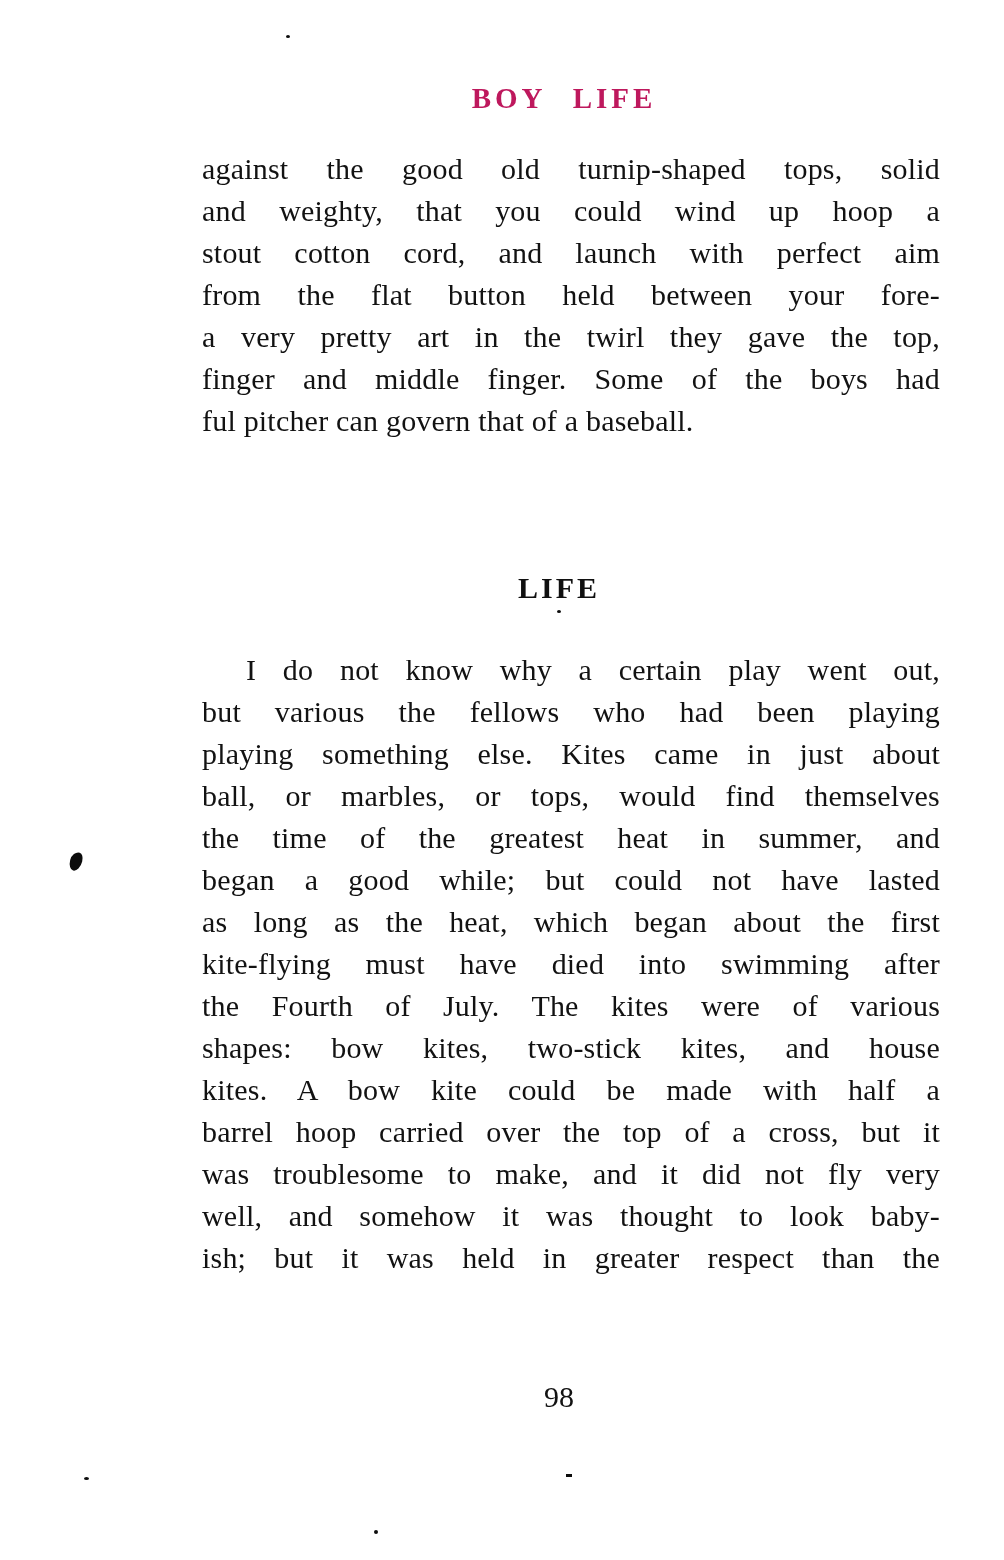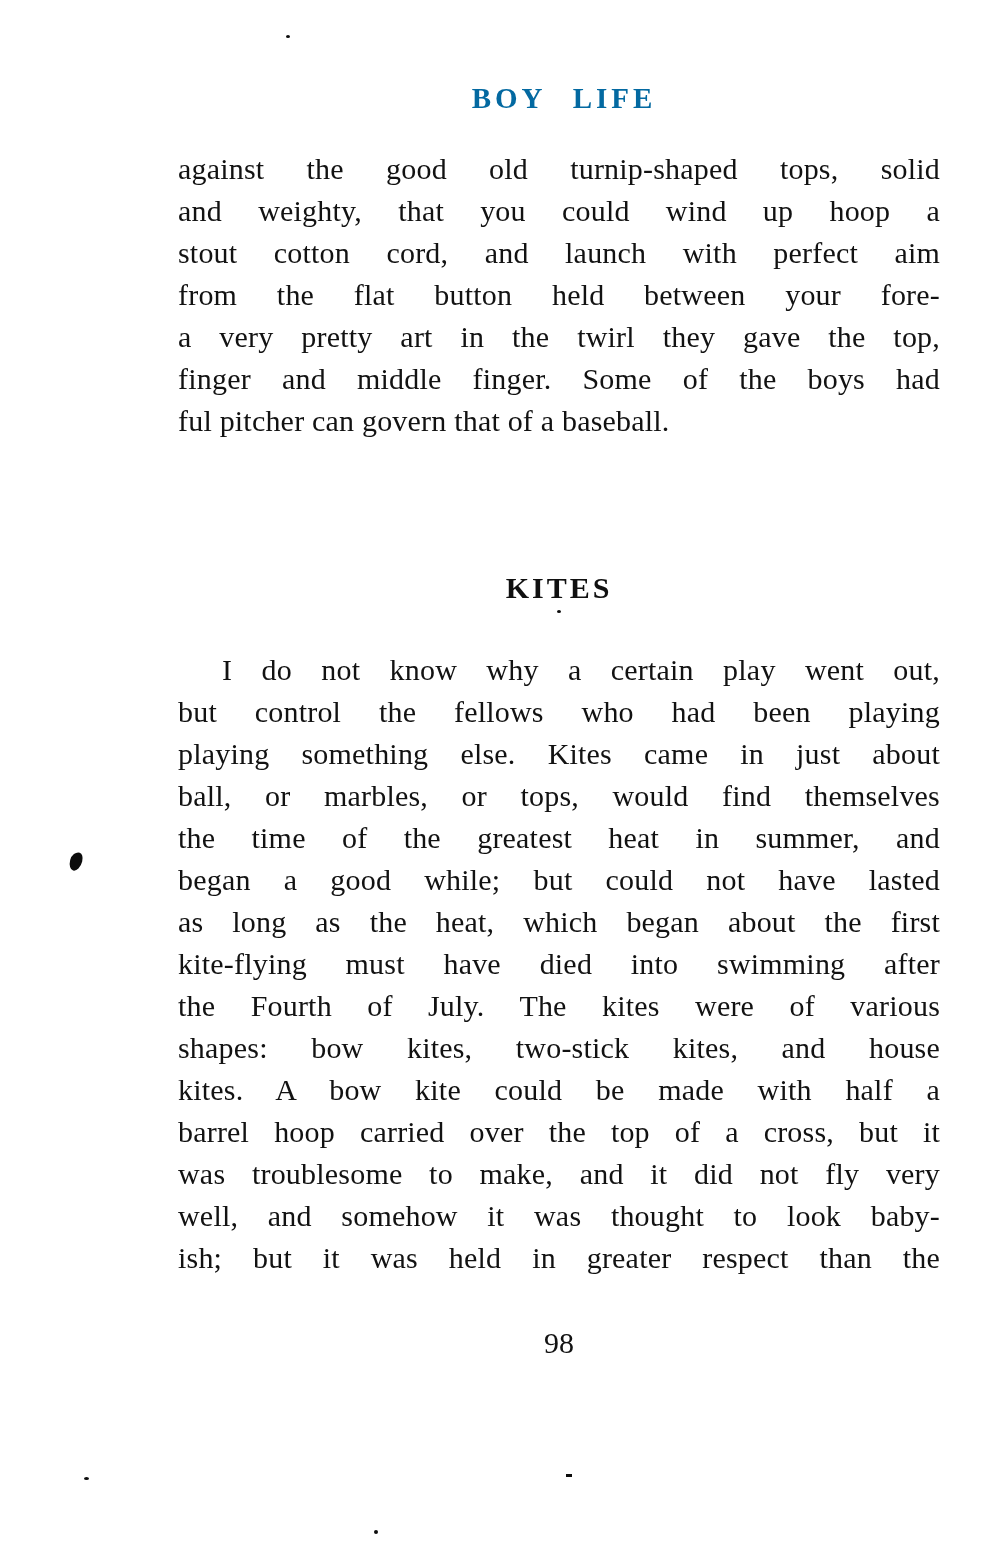--- a/index.html
+++ b/index.html
@@ -15,57 +15,58 @@
   .running-header {
     position: absolute;
     top: 82px;
     left: 178px;
     width: 772px;
     text-align: center;
     font-size: 29px;
     font-weight: 700;
     letter-spacing: 4px;
     word-spacing: 16px;
-    color: #0369a1;
+    color: #be185d;
   }
   .text-block {
     position: absolute;
     left: 178px;
     width: 762px;
     font-size: 30px;
   }
   .para-1 { top: 148px; }
   .para-2 { top: 649px; }
   .line {
     height: 42px;
     line-height: 42px;
     text-align: justify;
     text-align-last: justify;
     white-space: nowrap;
     letter-spacing: 0.2px;
+    margin-left: 24px;
   }
   .line.last {
     text-align-last: left;
     white-space: normal;
   }
   .line.indent { padding-left: 44px; }
   .section-heading {
     position: absolute;
     top: 571px;
     left: 178px;
     width: 762px;
     text-align: center;
     font-size: 30px;
     font-weight: 700;
     letter-spacing: 3px;
     color: #101010;
   }
   .page-number {
     position: absolute;
-    top: 1326px;
+    top: 1380px;
     left: 178px;
     width: 762px;
     text-align: center;
     font-size: 30px;
     color: #121212;
   }
   .speck {
     position: absolute;
     background: #0c0c0c;
   }
@@ -93,28 +94,28 @@
   <div class="text-block para-1">
     <div class="line">against the good old turnip-shaped tops, solid</div>
     <div class="line">and weighty, that you could wind up hoop a</div>
     <div class="line">stout cotton cord, and launch with perfect aim</div>
     <div class="line">from the flat button held between your fore-</div>
     <div class="line">a very pretty art in the twirl they gave the top,</div>
     <div class="line">finger and middle finger.  Some of the boys had</div>
     <div class="line last">ful pitcher can govern that of a baseball.</div>
   </div>
 
-  <div class="section-heading">KITES</div>
+  <div class="section-heading">LIFE</div>
   <div class="speck round" style="left:557px; top:610px; width:4px; height:3px;"></div>
 
   <div class="ink-blob"></div>
 
   <div class="text-block para-2">
     <div class="line indent">I do not know why a certain play went out,</div>
-    <div class="line">but control the fellows who had been playing</div>
+    <div class="line">but various the fellows who had been playing</div>
     <div class="line">playing something else.  Kites came in just about</div>
     <div class="line">ball, or marbles, or tops, would find themselves</div>
     <div class="line">the time of the greatest heat in summer, and</div>
     <div class="line">began a good while; but could not have lasted</div>
     <div class="line">as long as the heat, which began about the first</div>
     <div class="line">kite-flying must have died into swimming after</div>
     <div class="line">the Fourth of July.  The kites were of various</div>
     <div class="line">shapes:  bow kites, two-stick kites, and house</div>
     <div class="line">kites.  A bow kite could be made with half a</div>
     <div class="line">barrel hoop carried over the top of a cross, but it</div>

